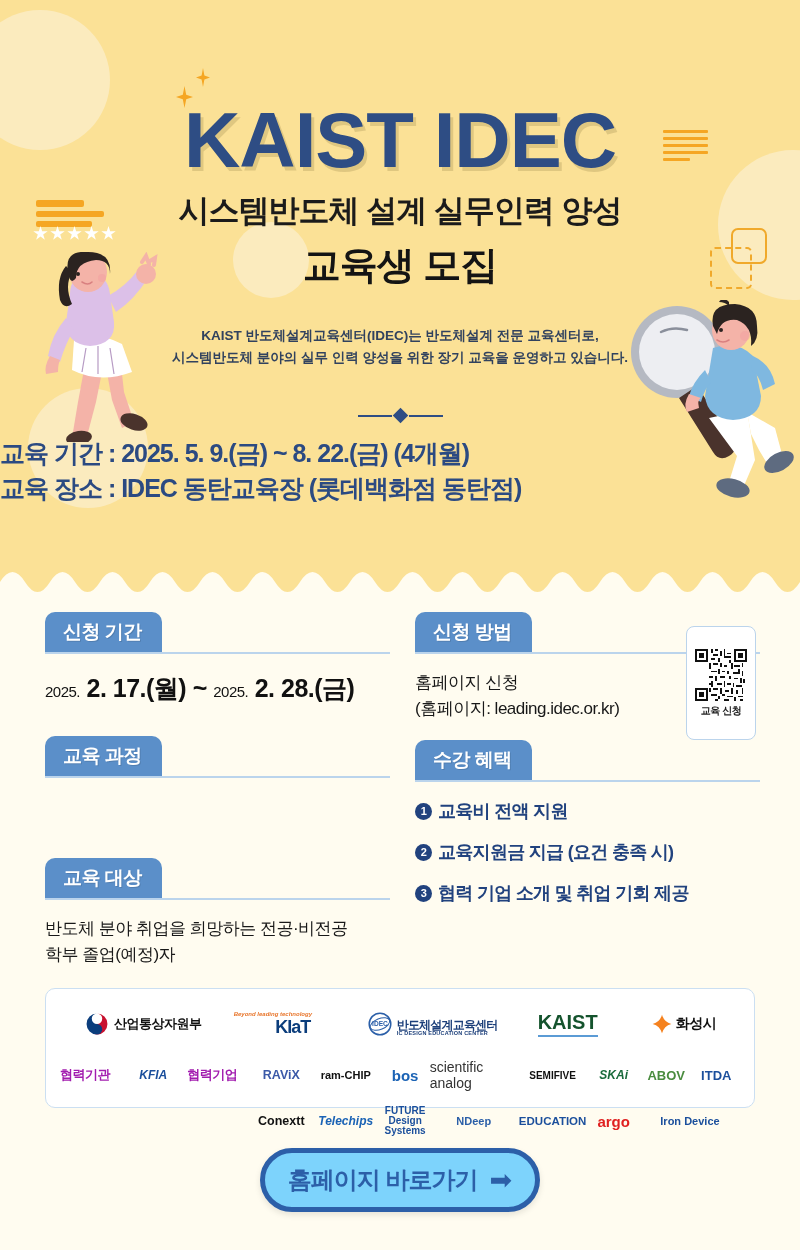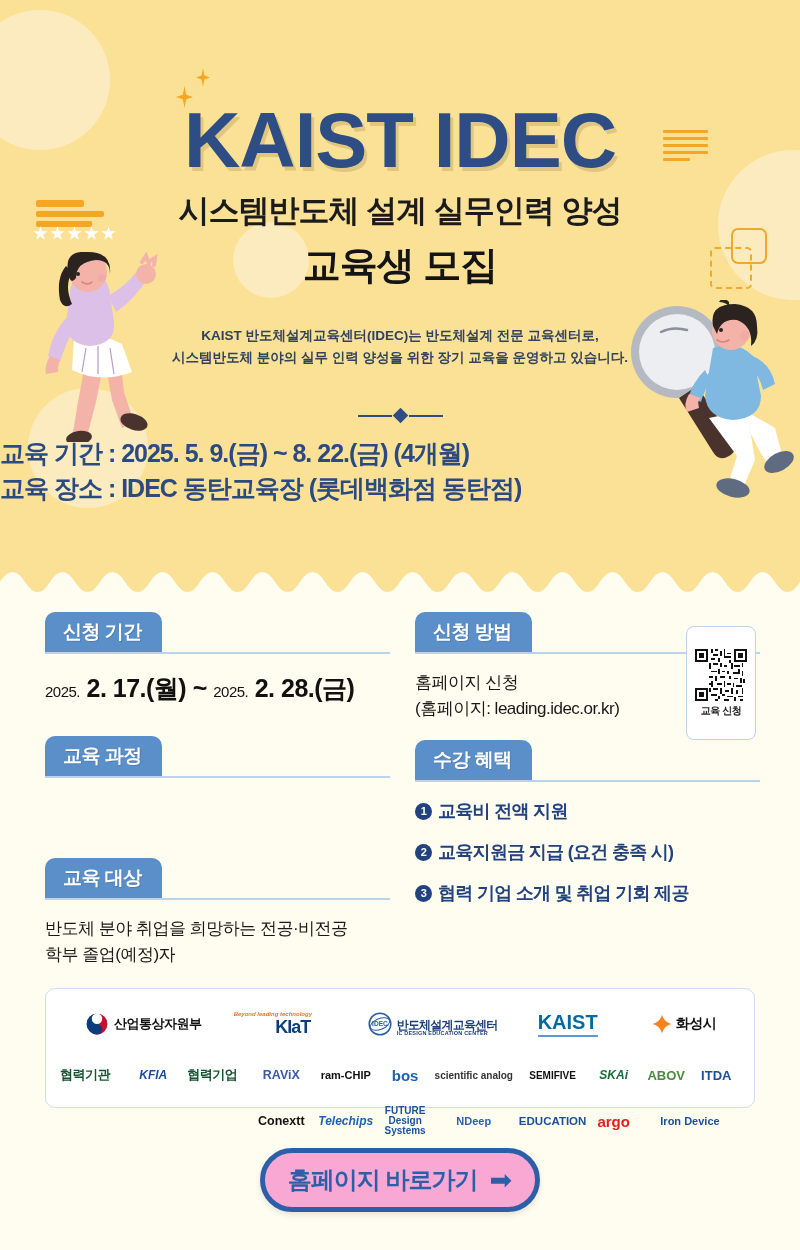--- a/index.html
+++ b/index.html
@@ -142,26 +142,26 @@
 
   
   .logo-panel {
     position:absolute; left:45px; top:388px; width:710px; height:120px;
     background:#fff; border:1px solid #CBDFF2; border-radius:10px;
     padding:10px 14px;
   }
   .logo-row { display:flex; align-items:center; height:50px; }
   .logo-row2 { display:flex; align-items:center; height:52px; }
   .lg { display:flex; align-items:center; justify-content:center; font-weight:bold; }
-  .lg-label { font-size:13px; font-weight:bold; color:#14532d; letter-spacing:-0.5px; }
+  .lg-label { font-size:13px; font-weight:bold; color:#a21caf; letter-spacing:-0.5px; }
 
   
   .cta {
     position:absolute; left:260px; top:1148px; width:280px; height:64px;
-    background:#f9a8d4; border:5px solid #2C5FA8; border-radius:34px;
+    background:#7dd3fc; border:5px solid #2C5FA8; border-radius:34px;
     display:flex; align-items:center; justify-content:center; gap:12px;
     box-shadow:0 3px 6px rgba(0,0,0,.10);
   }
   .cta-label { font-size:24px; font-weight:bold; color:#2C5FA8; letter-spacing:-1px; }
   .cta-arrow { color:#2C5FA8; font-size:27px; line-height:1; }
 </style>
 </head>
 <body>
 
 <div class="hero">
@@ -426,38 +426,38 @@
           <circle cx="20" cy="20" r="18" fill="none" stroke="#2B5FA8" stroke-width="2.5"></circle>
           <ellipse cx="20" cy="20" rx="17" ry="9" fill="none" stroke="#2B5FA8" stroke-width="1.6" transform="rotate(-22 20 20)"></ellipse>
           <text x="20" y="24" font-size="11" font-weight="bold" fill="#2B5FA8" text-anchor="middle" font-family="Liberation Sans">IDEC</text>
         </svg>
         <span style="display:flex; flex-direction:column; line-height:1.05;margin-top:8px;">
           <span style="font-size:12px; font-weight:bold; color:#1C3F7A; letter-spacing:-0.8px;">반도체설계교육센터</span>
           <span style="font-size:5.5px; color:#1C3F7A; letter-spacing:0.2px;">IC DESIGN EDUCATION CENTER</span>
         </span>
       </div>
       <div class="lg" style="width:130px;">
-        <span style="font-size:20px; font-weight:bold; color:#0369a1; letter-spacing:0px; border-bottom:2px solid #5B9BD5; padding-bottom:1px;">KAIST</span>
+        <span style="font-size:20px; font-weight:bold; color:#14532d; letter-spacing:0px; border-bottom:2px solid #5B9BD5; padding-bottom:1px;">KAIST</span>
       </div>
       <div class="lg" style="width:120px; gap:4px;">
         <svg width="20" height="20" viewBox="0 0 30 30">
           <path d="M15 1 Q18 12 29 15 Q18 18 15 29 Q12 18 1 15 Q12 12 15 1Z" fill="#F5821F"></path>
         </svg>
         <span style="font-size:14px; font-weight:bold; color:#111; letter-spacing:-0.5px;">화성시</span>
       </div>
     </div>
 
     <div class="logo-row2">
       <span class="lg-label" style="width:70px;">협력기관</span>
       <span class="lg" style="width:80px; font-size:12px; color:#1B4F9C; font-style:italic;">KFIA</span>
       <span class="lg-label" style="width:76px;">협력기업</span>
       <span class="lg" style="width:70px; font-size:12.5px; color:#3B59A8;">RAViX</span>
       <span class="lg" style="width:82px; font-size:11px; color:#111;">ram-CHIP</span>
       <span class="lg" style="width:58px; font-size:15px; color:#1B63B5;">bos</span>
-      <span class="lg" style="width:104px; font-size:10px; font-weight:bold; color:#333;">scientific analog</span>
+      <span class="lg" style="width:104px; font-size:14px; font-weight:normal; color:#333;">scientific analog</span>
       <span class="lg" style="width:82px; font-size:10px; color:#111;">SEMIFIVE</span>
       <span class="lg" style="width:62px; font-size:12px; color:#1A6B3C; font-style:italic;">SKAi</span>
       <span class="lg" style="width:62px; font-size:13px; color:#4A8C3F;">ABOV</span>
       <span class="lg" style="width:56px; font-size:13px; color:#1B4F9C;">ITDA</span>
     </div>
 
     <div class="logo-row2" style="height:40px;">
       <span style="width:226px;"></span>
       <span class="lg" style="width:70px; font-size:12.5px; color:#111;">Conextt</span>
       <span class="lg" style="width:82px; font-size:12px; color:#1B63B5; font-style:italic;">Telechips</span>

